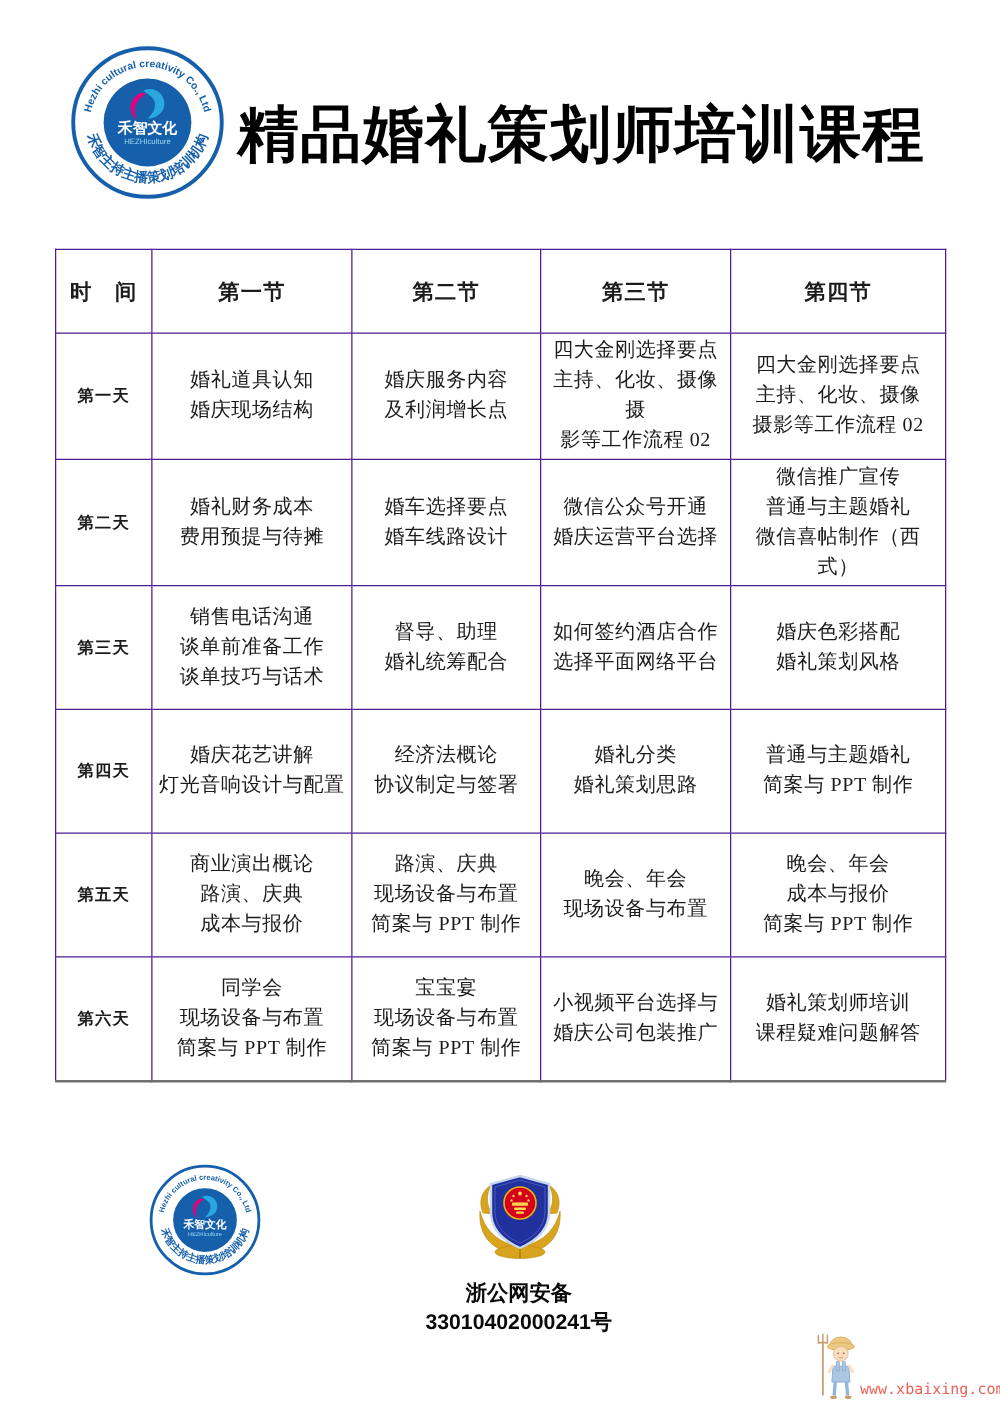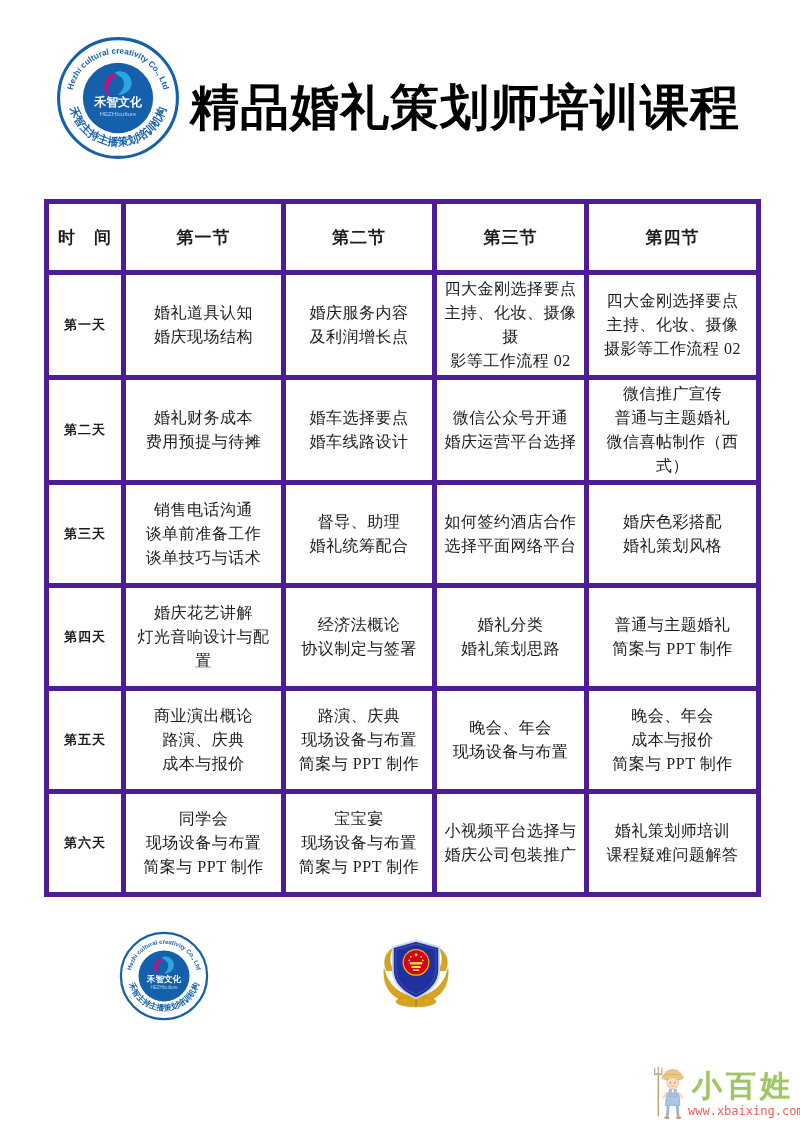--- a/index.html
+++ b/index.html
@@ -23,21 +23,21 @@
     border-collapse:collapse;table-layout:fixed;
     font-family:"Liberation Serif",serif;color:#1c1c1c;
     border:1px solid #8e8e8e;border-bottom:2px solid #6f6f6f;
   }
   .course-table col.c0{width:77px;}
   .course-table col.c1{width:160px;}
   .course-table col.c2{width:151px;}
   .course-table col.c3{width:152px;}
   .course-table col.c4{width:172px;}
   .course-table th,.course-table td{
-    border:5px solid #4c1d95;text-align:center;vertical-align:middle;
+    border:1px solid #4c1d95;text-align:center;vertical-align:middle;
     padding:2px 4px;
   }
   .course-table thead th{height:62px;font-size:17px;font-weight:bold;letter-spacing:1px;}
   .course-table tbody td{height:94px;}
   .course-table td.day{font-size:13px;font-weight:bold;letter-spacing:1px;}
   .cell-line{font-size:16px;line-height:24px;letter-spacing:0.5px;}
   
   .copyright-text{
     position:absolute;left:50px;top:1024px;width:244px;text-align:center;
     font-size:15px;color:#4d4d4d;letter-spacing:0.2px;
@@ -272,20 +272,21 @@
       <circle cx="43.5" cy="31" r="1.2"></circle>
       <circle cx="56.5" cy="31" r="1.2"></circle>
       <circle cx="41.5" cy="35.5" r="1.2"></circle>
       <circle cx="58.5" cy="35.5" r="1.2"></circle>
       <rect x="42" y="37.5" width="16" height="3.2" rx="1"></rect>
       <rect x="44" y="42.5" width="12" height="2.6" rx="1"></rect>
       <rect x="46" y="46.5" width="8" height="2.2" rx="1"></rect>
     </g>
   </svg>
 
+  <div class="police-text">浙公网安备 33010402000241号</div>
 
 
   <div class="watermark">
     <svg class="wm-farmer" viewBox="0 0 40 64">
       <line x1="7" y1="10" x2="7" y2="58" stroke="#c49a6c" stroke-width="1.6"></line>
       <line x1="3" y1="4" x2="3" y2="12" stroke="#c49a6c" stroke-width="1.3"></line>
       <line x1="7" y1="3" x2="7" y2="11" stroke="#c49a6c" stroke-width="1.3"></line>
       <line x1="11" y1="4" x2="11" y2="12" stroke="#c49a6c" stroke-width="1.3"></line>
       <line x1="3" y1="11" x2="11" y2="11" stroke="#c49a6c" stroke-width="1.6"></line>
       <path d="M13,14 A10,8 0 0 1 33,14" fill="#ecc67f" stroke="#d9a84e" stroke-width="0.8"></path>
@@ -297,17 +298,16 @@
       <path d="M16,32 L30,32 L31,46 L15,46 Z" fill="#a9c3e2" stroke="#7ea3cc" stroke-width="0.8"></path>
       <rect x="19" y="28" width="2.6" height="8" fill="#a9c3e2" stroke="#7ea3cc" stroke-width="0.6"></rect>
       <rect x="24.4" y="28" width="2.6" height="8" fill="#a9c3e2" stroke="#7ea3cc" stroke-width="0.6"></rect>
       <path d="M16,31 L12,38" stroke="#f9ddbd" stroke-width="2.4" fill="none"></path>
       <path d="M30,31 L34,38" stroke="#f9ddbd" stroke-width="2.4" fill="none"></path>
       <path d="M18,46 L17,58" stroke="#8fb0d6" stroke-width="3" fill="none"></path>
       <path d="M28,46 L29,58" stroke="#8fb0d6" stroke-width="3" fill="none"></path>
       <ellipse cx="16.5" cy="59.5" rx="3" ry="1.6" fill="#c49a6c"></ellipse>
       <ellipse cx="29.5" cy="59.5" rx="3" ry="1.6" fill="#c49a6c"></ellipse>
     </svg>
-    <div class="wm-name">小百姓</div>
     <div class="wm-url">www.xbaixing.com</div>
   </div>
 
 </div>
 
 </body></html>

